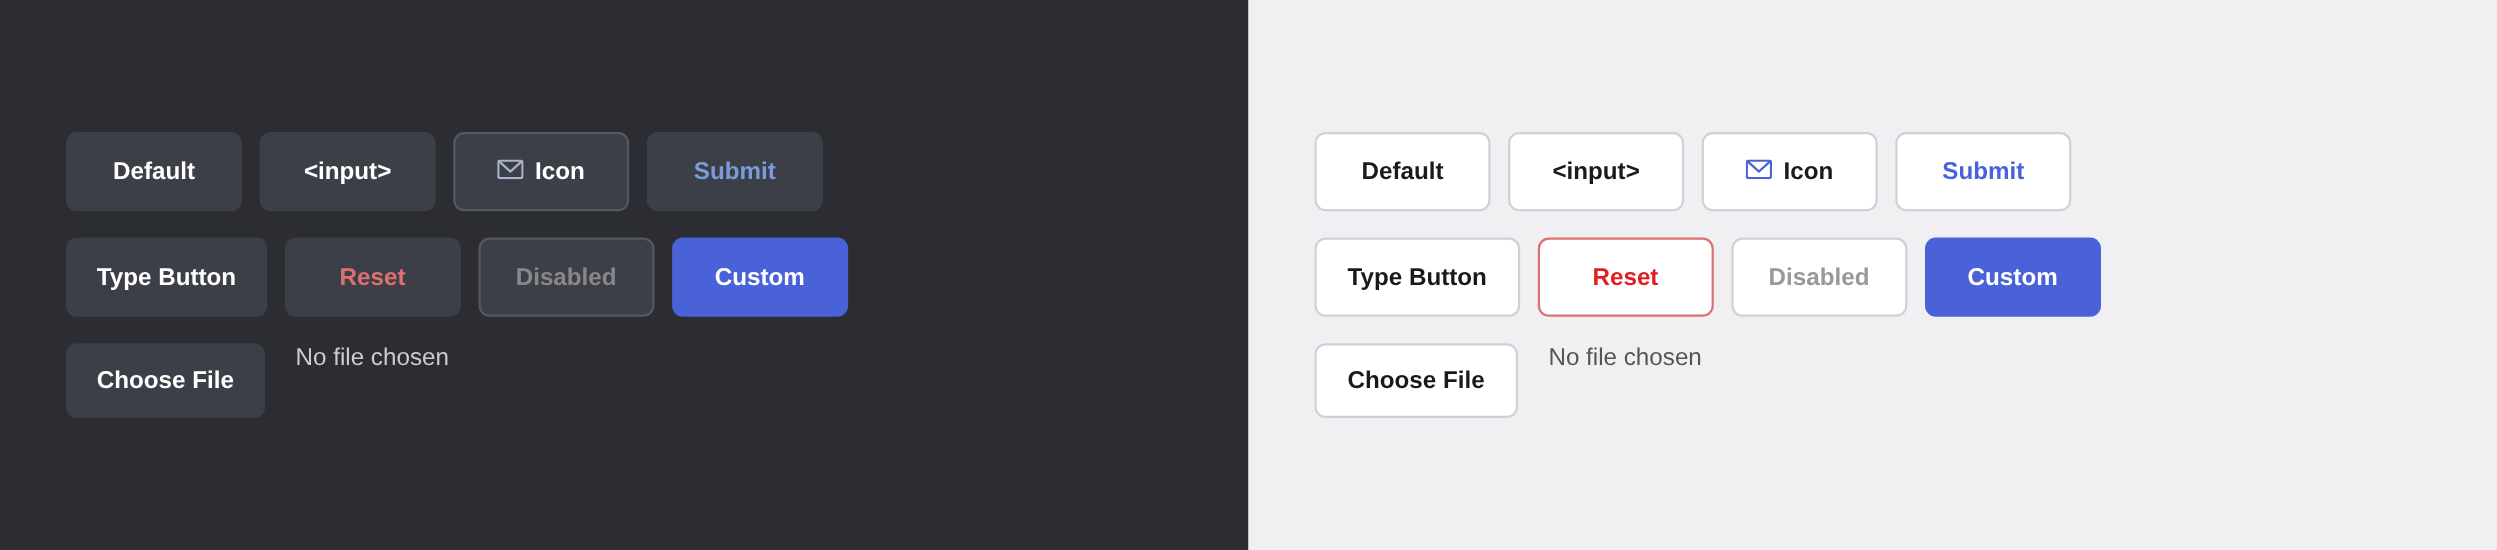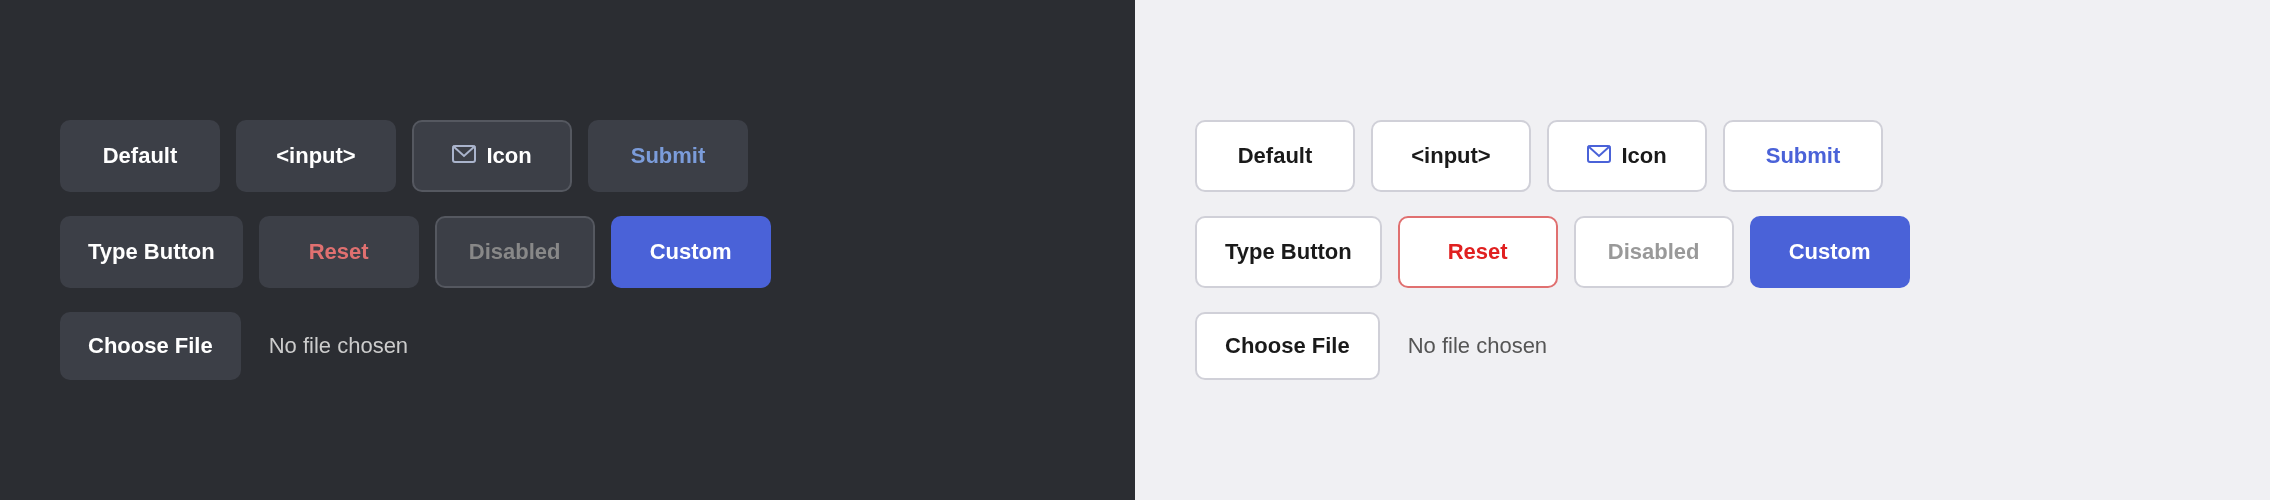--- a/index.html
+++ b/index.html
@@ -26,21 +26,21 @@
     }
 
     .panel-light {
       background: #f0f0f3;
     }
 
     .button-row {
       display: flex;
       flex-direction: row;
       gap: 16px;
-      align-items: center;
+      align-items: flex-start;
     }
 
     
     .dark-btn {
       height: 72px;
       min-width: 160px;
       padding: 0 28px;
       border-radius: 10px;
       font-size: 22px;
       font-weight: 700;

